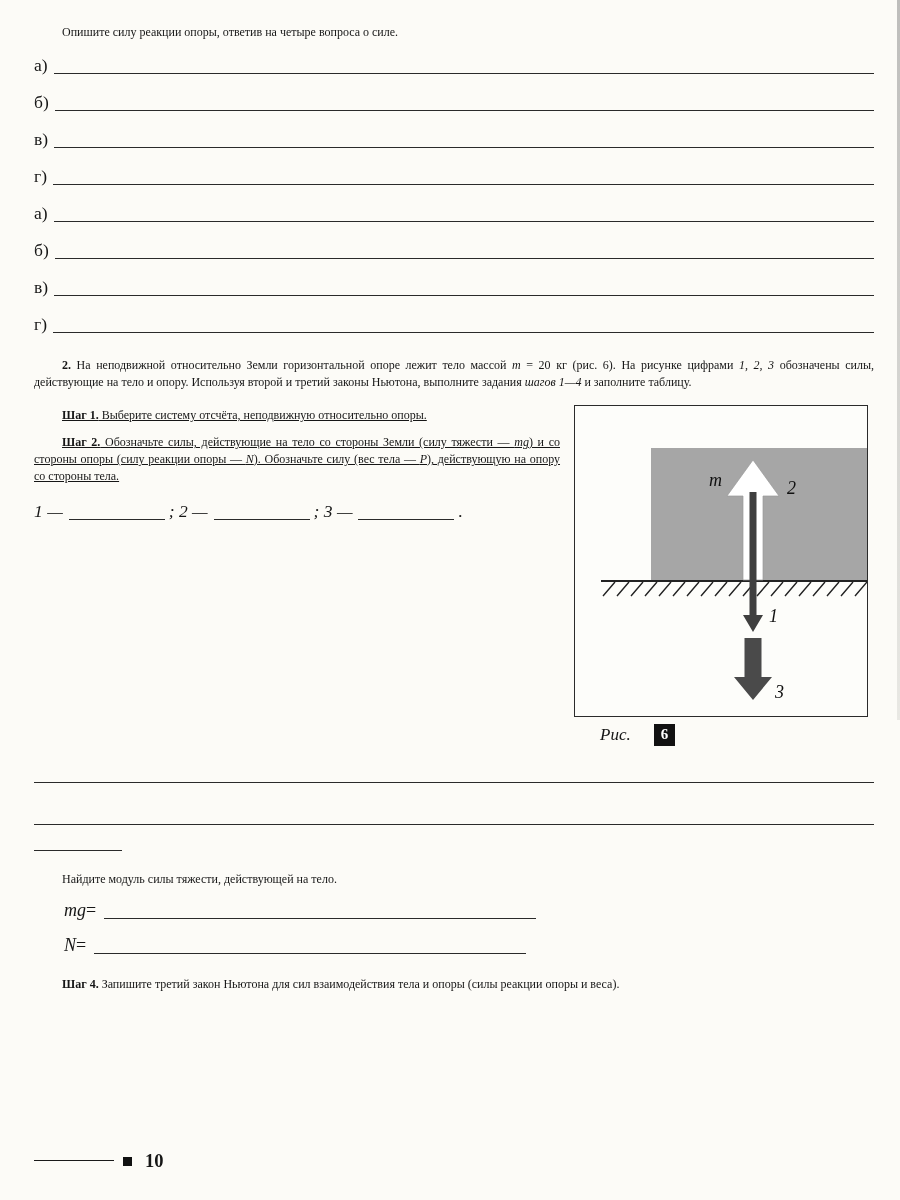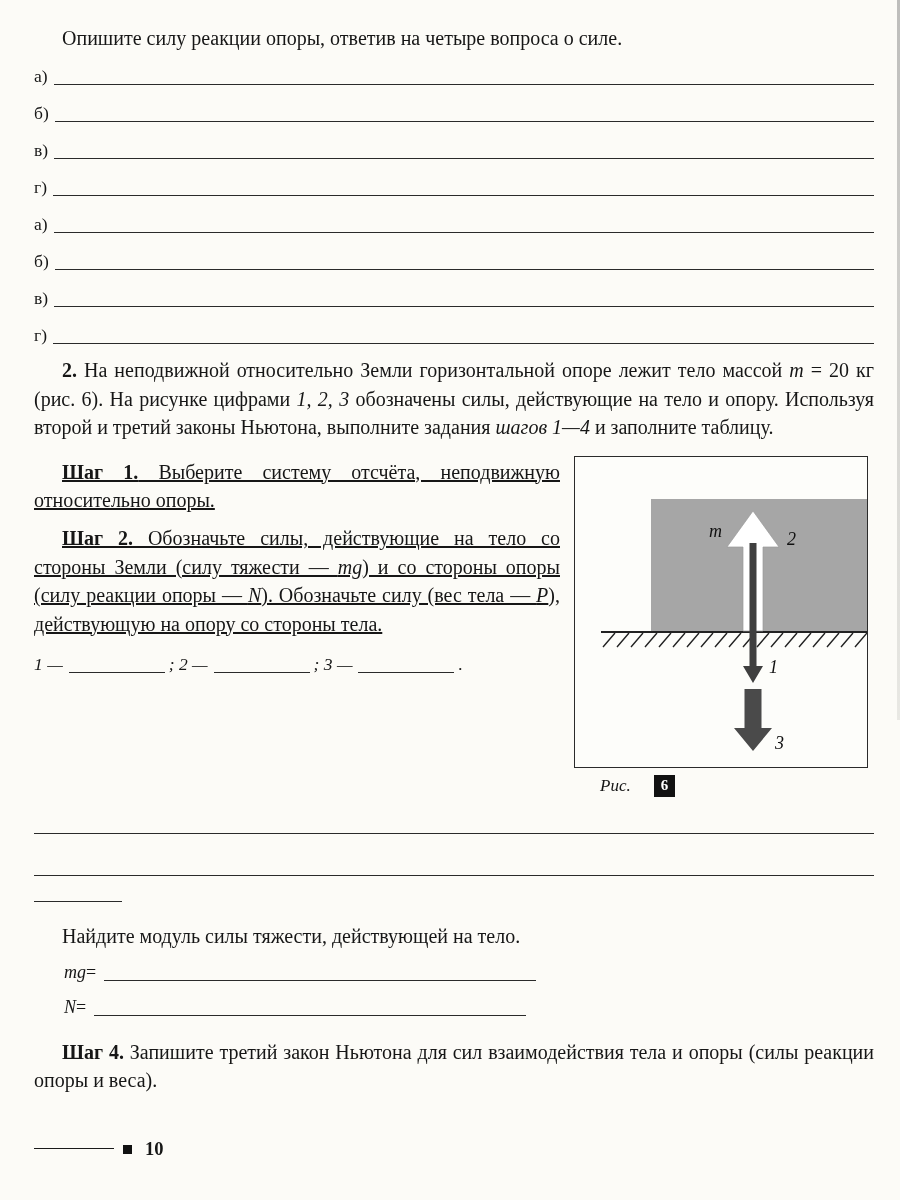--- a/index.html
+++ b/index.html
@@ -11,31 +11,31 @@
     font-family:"Liberation Serif", serif;
     color:#161616;
     overflow:hidden;
     box-sizing:border-box;
     padding:24px 26px 0 34px;
   }
   .page::after{
     content:""; position:absolute; top:0; right:0; width:3px; height:60%;
     background:linear-gradient(to bottom,#8a8a8a,#d9d9d4); opacity:.55;
   }
-  p { margin:0; font-size:20px; line-height:1.42; text-align:justify; }
+  p { margin:0; font-size:12px; line-height:1.42; text-align:justify; }
   .indent { text-indent:28px; }
   .it { font-style:italic; }
   b { font-weight:bold; }
 
   .blank-row { display:flex; align-items:flex-end; height:37px; }
   .blank-row .letter { font-size:17.5px; margin-right:6px; padding-bottom:2px; }
   .rule { flex:1; border-bottom:1.1px solid #2a2a2a; margin-bottom:4px; }
 
   .sec { margin-top:10px; }
-  .task { margin-top:8px; }
+  .task { margin-top:20px; }
 
   .two-col { display:flex; gap:14px; margin-top:14px; }
   .col-left { flex:1; min-width:0; }
   .col-left p { margin-top:10px;text-decoration:underline; }
   .col-left p:first-child { margin-top:2px; }
 
   .inline-blanks { display:flex; align-items:flex-end; margin-top:16px; font-size:17.5px; }
   .inline-blanks .ib-label { padding-bottom:2px; white-space:pre; font-style:italic; }
   .inline-blanks .ib-rule { width:96px; border-bottom:1.1px solid #2a2a2a; margin:0 4px 4px 6px; }
 
@@ -56,21 +56,21 @@
   .hr-line { border-bottom:1.1px solid #2a2a2a; height:0; }
   .hr-1 { margin-top:36px; }
   .hr-2 { margin-top:41px; }
   .hr-short { margin-top:25px; width:88px; }
 
   .find { margin-top:20px; }
   .formula-row { display:flex; align-items:flex-end; margin:12px 0 0 30px; font-size:18px; }
   .formula-row .f-label { padding-bottom:2px; }
   .formula-row .f-rule { width:432px; border-bottom:1.1px solid #2a2a2a; margin:0 0 4px 8px; }
 
-  .footer { position:absolute; left:34px; bottom:40px; display:flex; align-items:center; }
+  .footer { position:absolute; left:34px; bottom:28px; display:flex; align-items:center; }
   .footer .f-line { width:80px; border-bottom:1.6px solid #1a1a1a; height:0; margin-bottom:2px; }
   .footer .f-square { width:9px; height:9px; background:#111; margin-left:9px; }
   .footer .f-num { font-weight:bold; font-size:18.5px; margin-left:13px; }
 </style>
 </head>
 <body>
 
 <div class="page">
 
   <p class="indent">Опишите силу реакции опоры, ответив на четыре вопроса о силе.</p>

